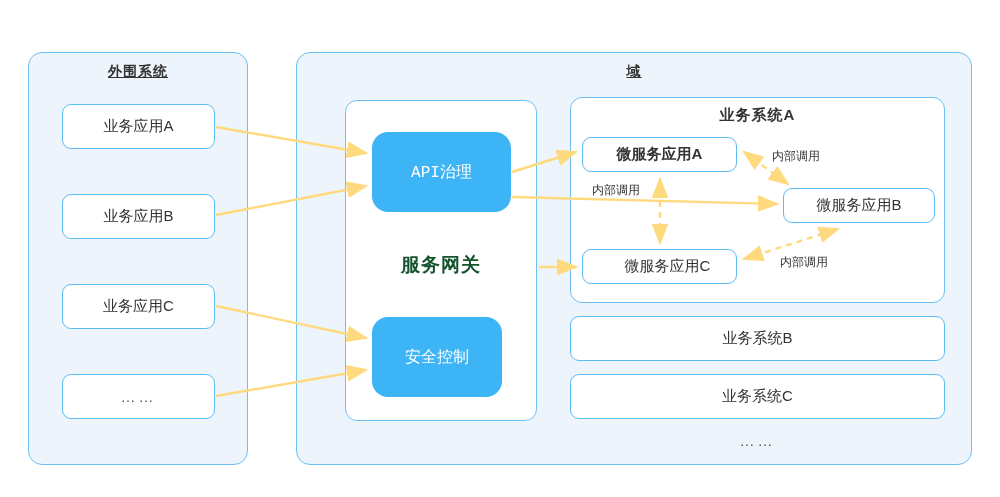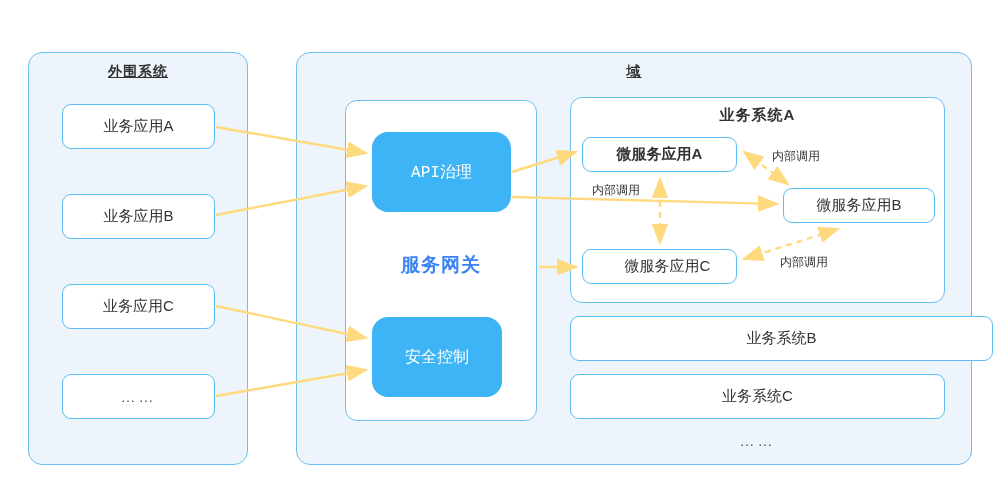--- a/index.html
+++ b/index.html
@@ -73,21 +73,21 @@
   .node-dots {
     letter-spacing: 3px;
     color: #555555;
   }
   .gateway-label {
     position: absolute;
     width: 100%;
     text-align: center;
     font-size: 19px;
     font-weight: bold;
-    color: #3b82f6;
+    color: #14532d;
     letter-spacing: 1px;
   }
   .dots-plain {
     position: absolute;
     text-align: center;
     font-size: 15px;
     letter-spacing: 3px;
     color: #555555;
   }
 
@@ -141,21 +141,21 @@
   <div class="gateway-label" style="left:345px; top:252px; width:192px;">服务网关</div>
   <div class="node node-blue" style="left:372px; top:317px; width:130px; height:80px;">安全控制</div>
 
   <div class="panel panel-white" style="left:570px; top:97px; width:375px; height:206px;"></div>
   <div class="panel-title title-md" style="left:570px; top:106px; width:375px;">业务系统A</div>
 
   <div class="node" style="left:582px; top:137px; width:155px; height:35px;font-weight:bold;">微服务应用A</div>
   <div class="node" style="left:783px; top:188px; width:152px; height:35px;">微服务应用B</div>
   <div class="node" style="left:582px; top:249px; width:155px; height:35px;padding-left:16px;">微服务应用C</div>
 
-  <div class="node" style="left:570px; top:316px; width:423px; height:45px;">业务系统B</div>
+  <div class="node" style="left:570px; top:316px; width:375px; height:45px;">业务系统B</div>
   <div class="node" style="left:570px; top:374px; width:375px; height:45px;">业务系统C</div>
   <div class="dots-plain" style="left:570px; top:432px; width:375px;">……</div>
 
   <div class="edge-label" style="left:772px; top:148px;">内部调用</div>
   <div class="edge-label" style="left:592px; top:182px;">内部调用</div>
   <div class="edge-label" style="left:780px; top:254px;">内部调用</div>
 
   <svg id="arrows" viewBox="0 0 1000 497">
     <defs>
       <marker id="ah" markerWidth="9" markerHeight="7" refX="8" refY="3.5" orient="auto">

